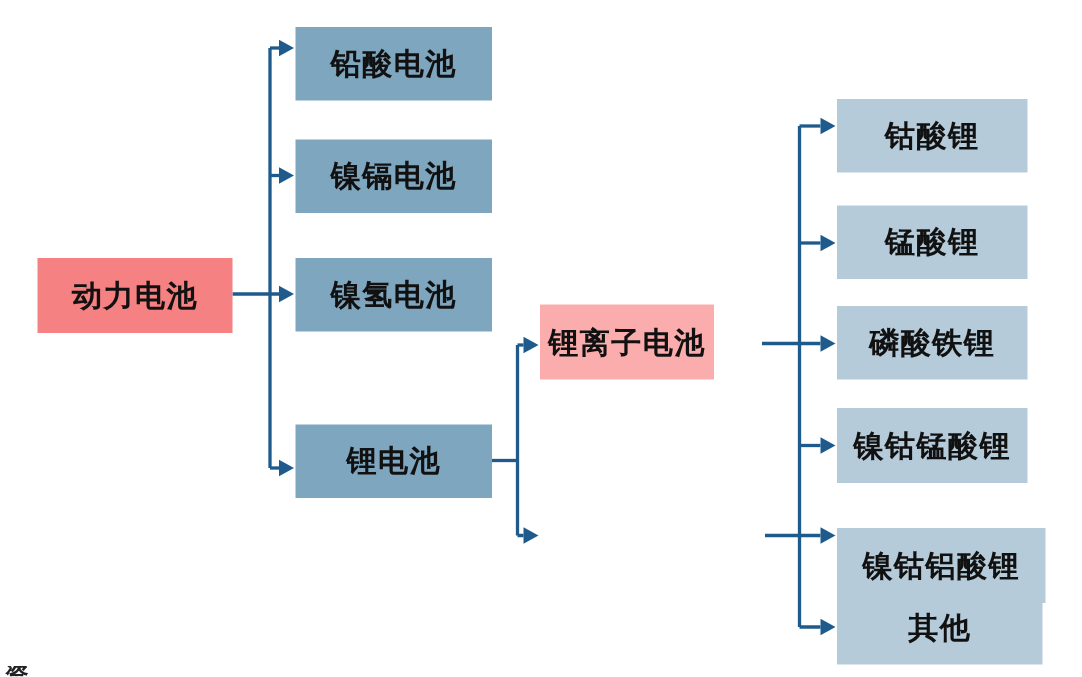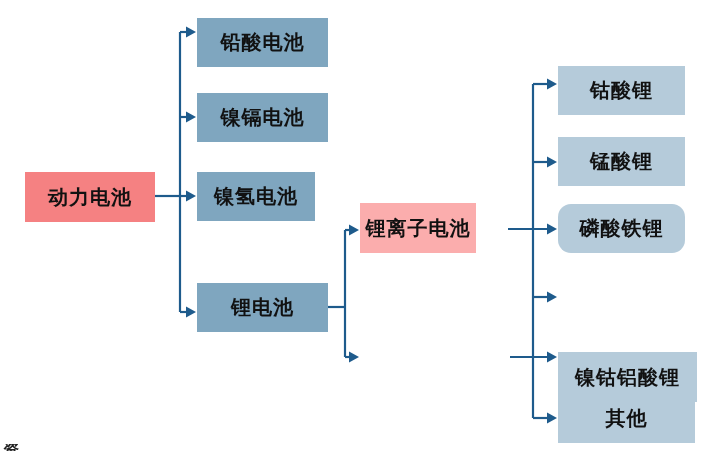--- a/index.html
+++ b/index.html
@@ -36,27 +36,27 @@
   }
   .node-root{background:var(--root-fill,#f58182);}
   .node-branch{background:var(--branch-fill,#7fa6bf);}
   .node-subbranch{background:var(--subbranch-fill,#fbadad);}
   .node-leaf{background:var(--leaf-fill,#b5cbda);align-items:center;}
 
   
   .n-root       {left:25px;  top:172px; width:130px; height:50px;}
   .n-lead-acid  {left:197px; top:18px;  width:131px; height:49px;}
   .n-ni-cd      {left:197px; top:93px;  width:131px; height:49px;}
-  .n-ni-mh      {left:197px; top:172px; width:118px; height:49px;}
+  .n-ni-mh      {left:197px; top:172px; width:131px; height:49px;}
   .n-lithium    {left:197px; top:283px; width:131px; height:49px;}
   .n-li-ion     {left:360px; top:203px; width:116px; height:50px;}
   .n-li-polymer {left:360px; top:333px; width:150px; height:50px;}
   .n-lco        {left:558px; top:66px;  width:127px; height:49px;}
   .n-lmo        {left:558px; top:137px; width:127px; height:49px;}
-  .n-lfp        {left:558px; top:204px; width:127px; height:49px;border-radius:13px;}
+  .n-lfp        {left:558px; top:204px; width:127px; height:49px;}
   .n-ncm        {left:558px; top:272px; width:127px; height:50px;}
   .n-nca        {left:558px; top:352px; width:139px; height:50px;}
   .n-other      {left:558px; top:393px; width:137px; height:50px;font-family:Liberation Serif, serif;}
 
   .footer-fragment{
     position:absolute;left:3px;top:444px;
     width:26px;height:7px;overflow:hidden;
     font-size:16px;font-weight:bold;color:#222;
     line-height:12px;letter-spacing:1px;
   }
@@ -125,20 +125,23 @@
 
   <div class="node node-leaf n-lco">
     <span>钴酸锂</span>
   </div>
   <div class="node node-leaf n-lmo">
     <span>锰酸锂</span>
   </div>
   <div class="node node-leaf n-lfp">
     <span>磷酸铁锂</span>
   </div>
+  <div class="node node-leaf n-ncm">
+    <span>镍钴锰酸锂</span>
+  </div>
   <div class="node node-leaf n-nca">
     <span>镍钴铝酸锂</span>
   </div>
   <div class="node node-leaf n-other">
     <span>其他</span>
   </div>
 
   <div class="footer-fragment">资料</div>
 
 </div>

